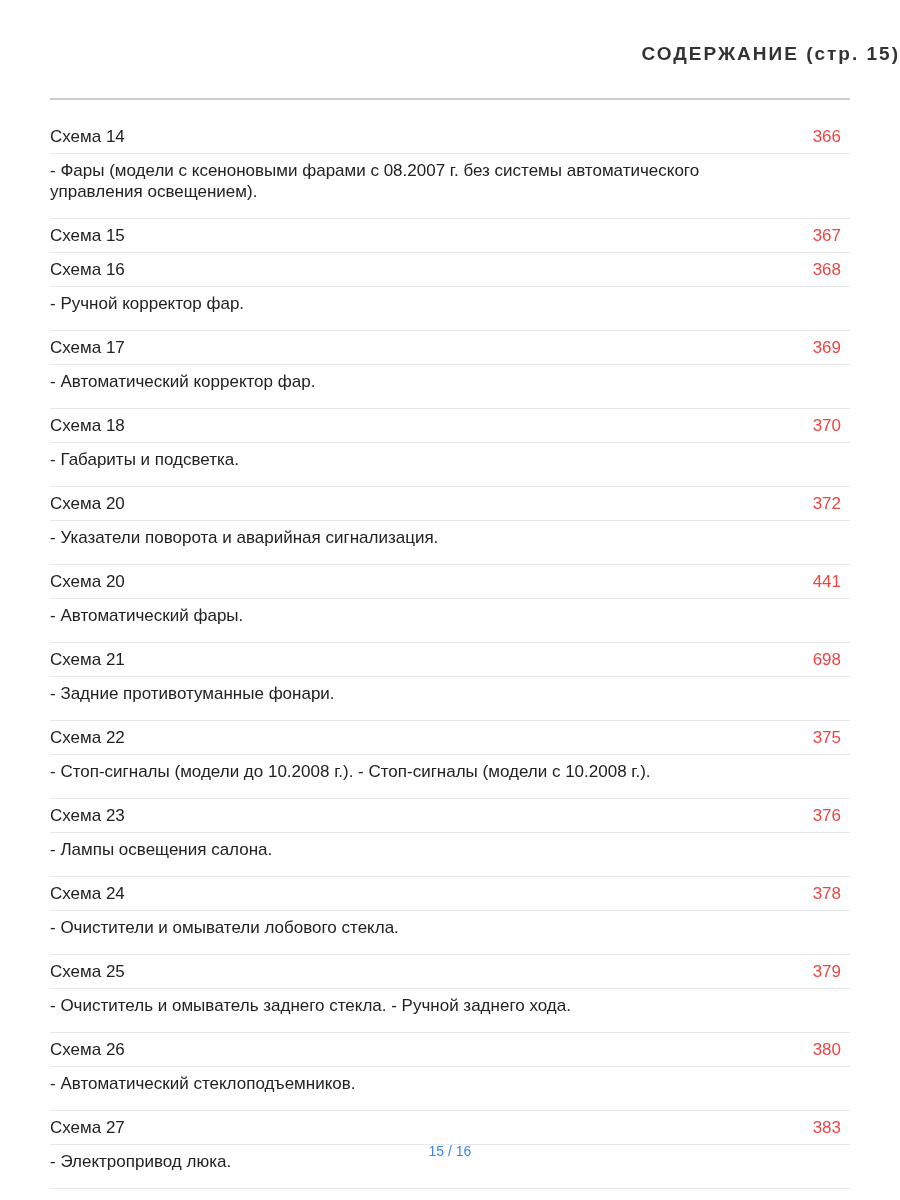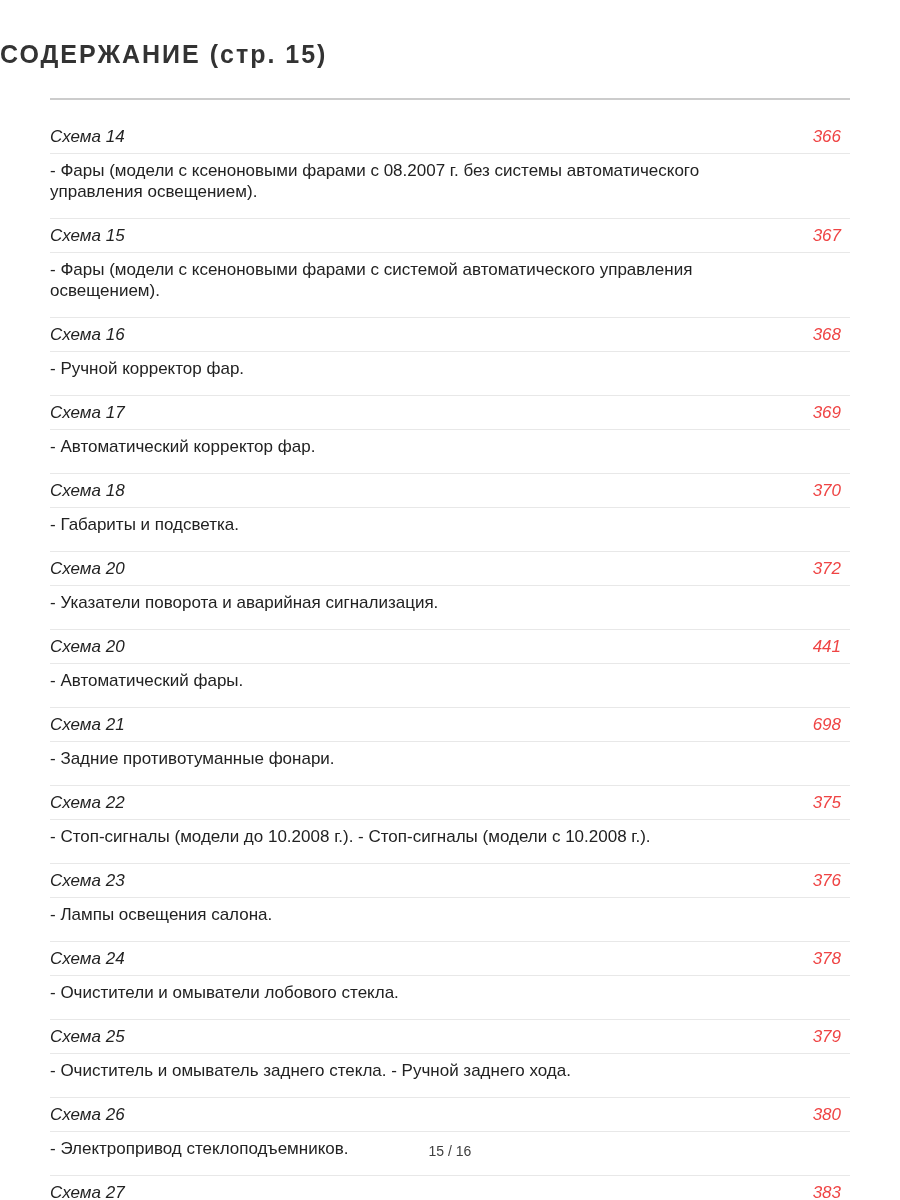--- a/index.html
+++ b/index.html
@@ -13,22 +13,22 @@
       position: relative;
       font-family: "Liberation Sans", "DejaVu Sans", sans-serif;
       color: #222222;
       overflow: hidden;
     }
     .page-title {
       position: absolute;
       left: 0;
       top: 38px;
       width: 900px;
-      text-align: left;
-      font-size: 25px;
+      text-align: right;
+      font-size: 19px;
       font-weight: bold;
       letter-spacing: 2px;
       color: #333333;
       margin: 0;
       line-height: 32px;
     }
     .title-rule {
       position: absolute;
       left: 50px;
       top: 98px;
@@ -47,21 +47,20 @@
       justify-content: space-between;
       align-items: flex-start;
       border-bottom: 1px solid #e8e8e8;
       box-sizing: border-box;
       font-size: 17px;
       line-height: 21px;
     }
     .toc-row.entry {
       height: 34px;
       padding-top: 6px;
-      font-style: italic;
     }
     .toc-row.desc {
       min-height: 34px;
       padding-top: 6px;
       padding-bottom: 16px;
     }
     .toc-row .label {
       color: #222222;
     }
     .toc-row .page {
@@ -73,43 +72,40 @@
     .toc-row.desc .label {
       max-width: 720px;
     }
     .page-counter {
       position: absolute;
       left: 0;
       top: 1143px;
       width: 900px;
       text-align: center;
       font-size: 14px;
-      color: #404040;
+      color: #3b82f6;
     }
   </style>
 </head>
 <body>
 
 <h1 class="page-title">СОДЕРЖАНИЕ (стр. 15)</h1>
 <div class="title-rule"></div>
 
 <div class="toc">
   <div class="toc-row entry">
     <span class="label">Схема 14</span>
     <span class="page">366</span>
   </div>
   <div class="toc-row desc">
     <span class="label">- Фары (модели с ксеноновыми фарами с 08.2007 г. без системы автоматического управления освещением).</span>
   </div>
   <div class="toc-row entry">
     <span class="label">Схема 15</span>
     <span class="page">367</span>
-  </div>
-  <div class="toc-row desc">
-    <span class="label">- Фары (модели с ксеноновыми фарами с системой автоматического управления освещением).</span>
   </div>
   <div class="toc-row entry">
     <span class="label">Схема 16</span>
     <span class="page">368</span>
   </div>
   <div class="toc-row desc">
     <span class="label">- Ручной корректор фар.</span>
   </div>
   <div class="toc-row entry">
     <span class="label">Схема 17</span>
@@ -172,21 +168,21 @@
     <span class="page">379</span>
   </div>
   <div class="toc-row desc">
     <span class="label">- Очиститель и омыватель заднего стекла. - Ручной заднего хода.</span>
   </div>
   <div class="toc-row entry">
     <span class="label">Схема 26</span>
     <span class="page">380</span>
   </div>
   <div class="toc-row desc">
-    <span class="label">- Электропривод стеклоподъемников.</span>
+    <span class="label">- Автоматический стеклоподъемников.</span>
   </div>
   <div class="toc-row entry">
     <span class="label">Схема 27</span>
     <span class="page">383</span>
   </div>
   <div class="toc-row desc">
     <span class="label">- Электропривод люка.</span>
   </div>
 </div>
 

